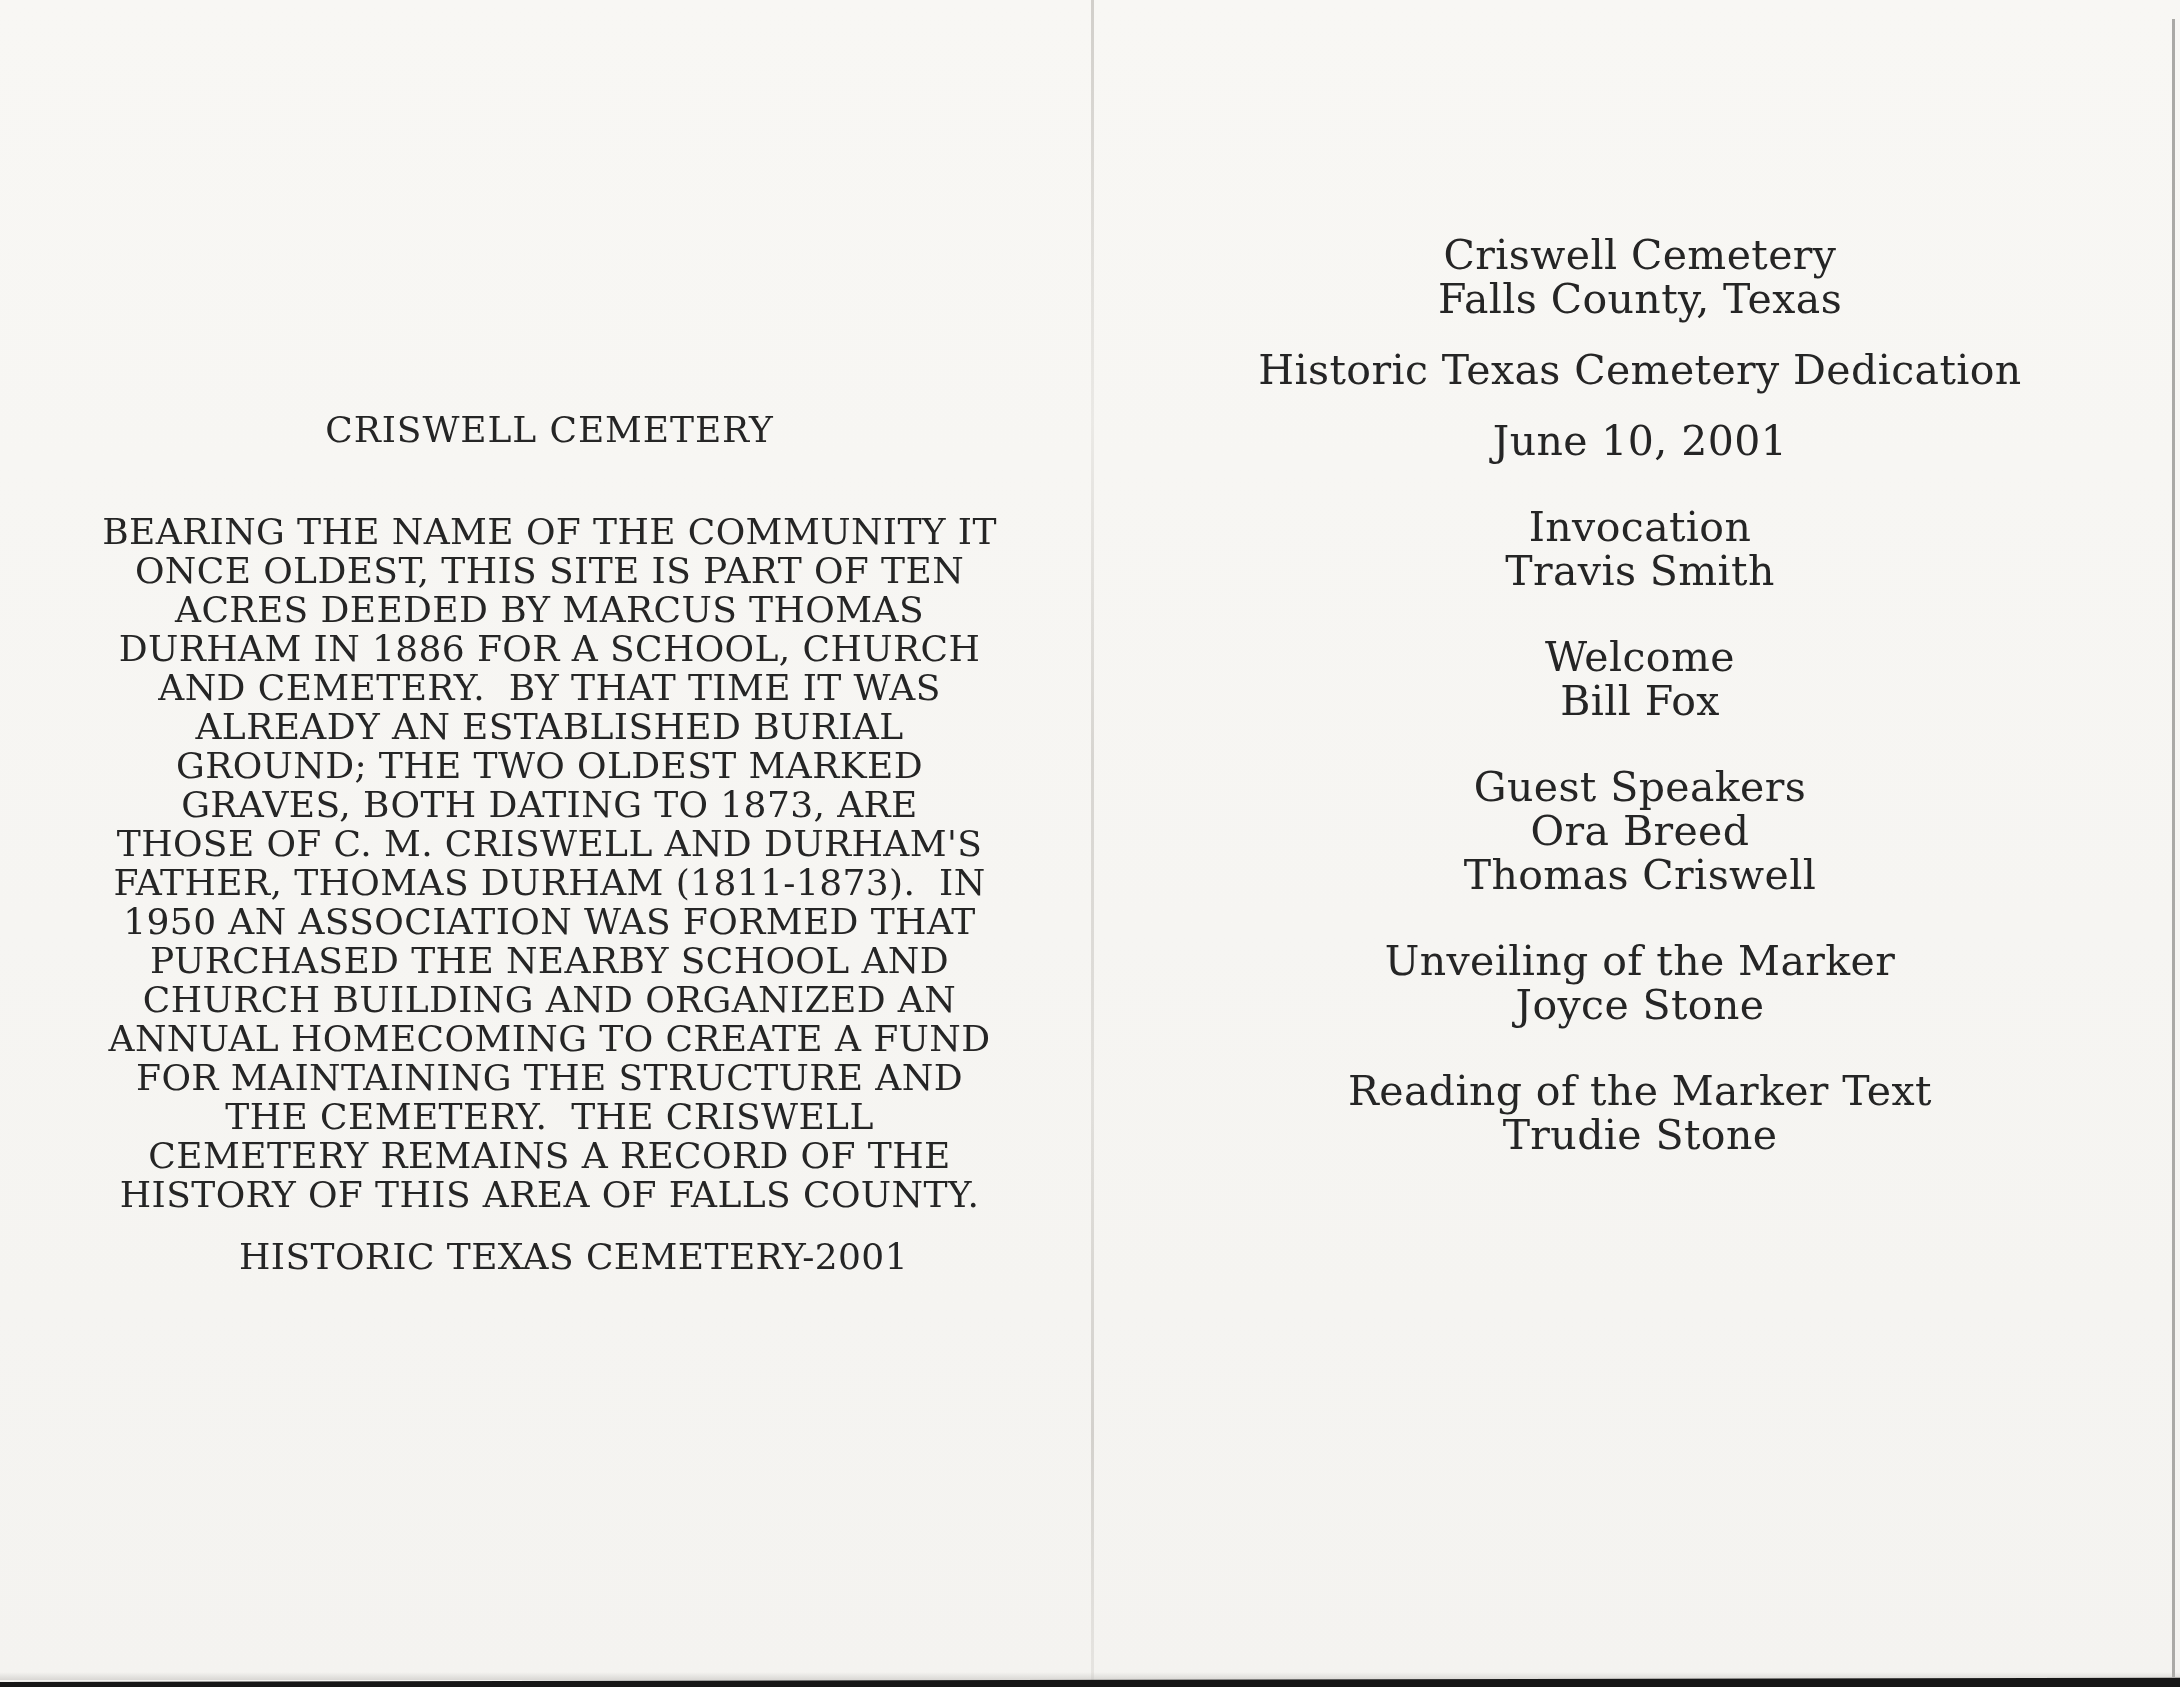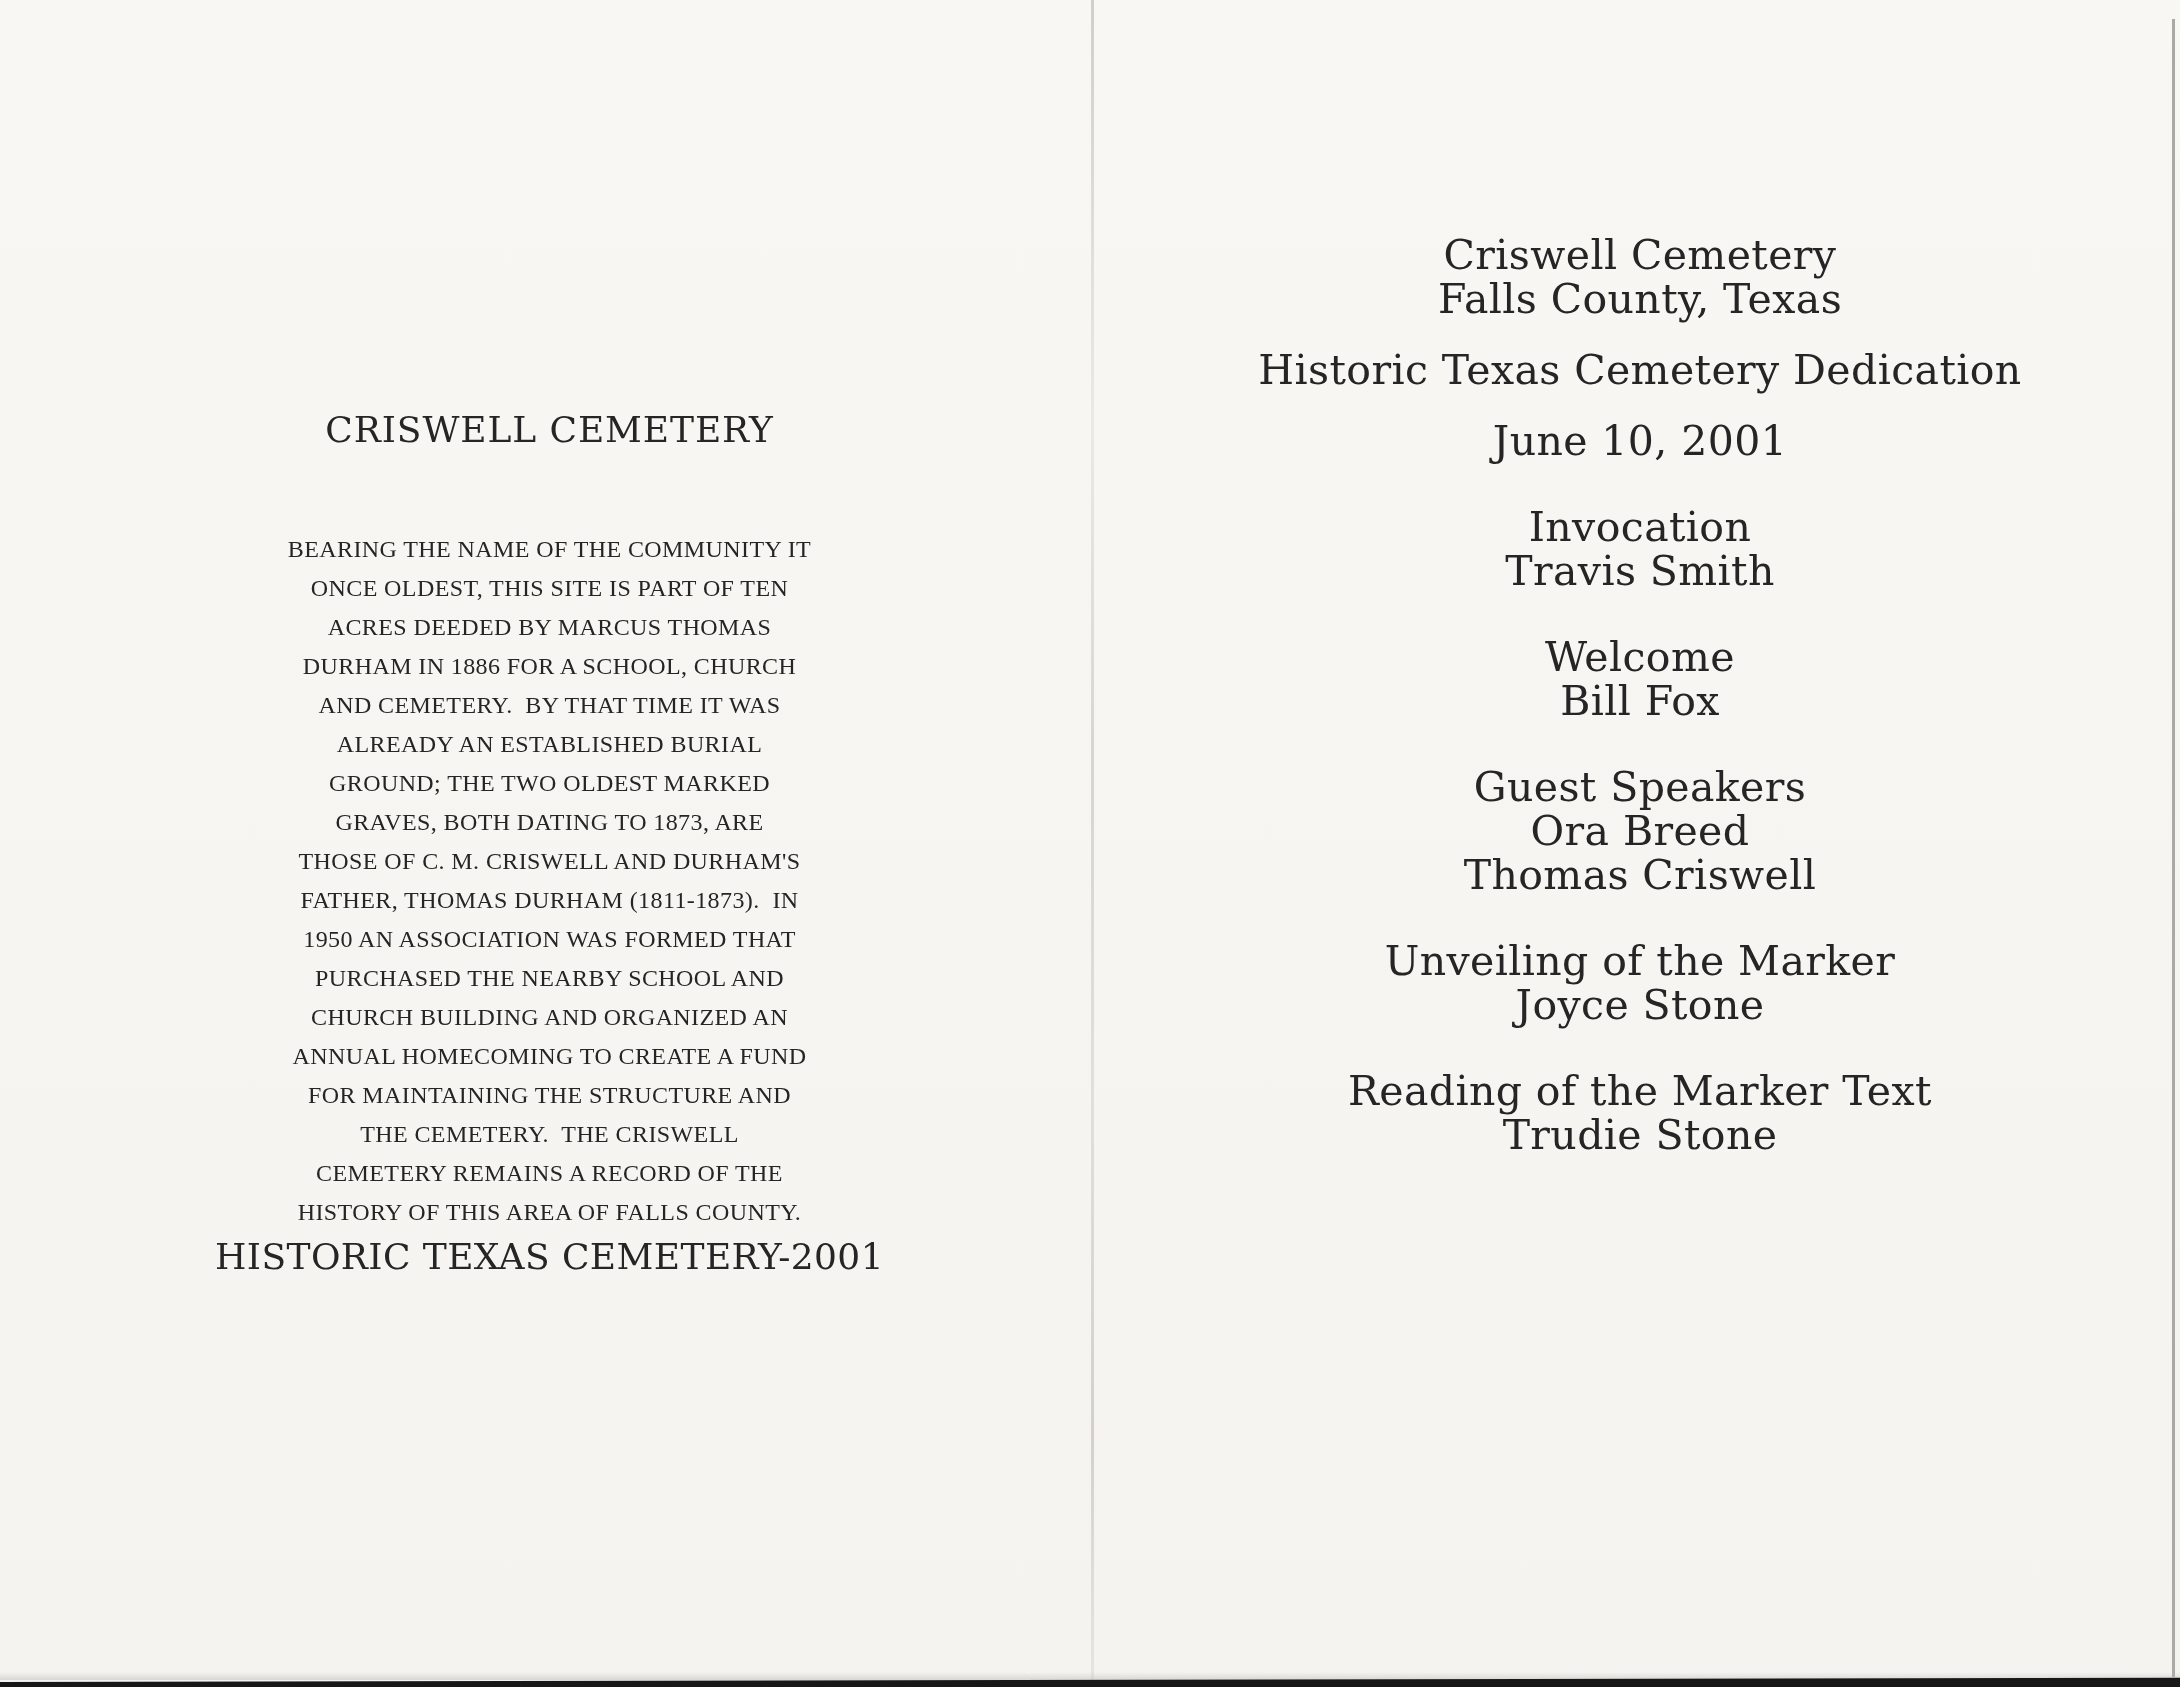--- a/index.html
+++ b/index.html
@@ -31,40 +31,40 @@
     top: 409px;
     left: 0;
     width: 100%;
     font-size: 36px;
     line-height: 41px;
     letter-spacing: 0.9px;
     white-space: pre;
   }
   .left-body {
     position: absolute;
-    top: 530px;
-    left: 0;
-    width: 100%;
-    font-size: 24px;
+    top: 512px;
+    left: 0;
+    width: 100%;
+    font-size: 36px;
     line-height: 39px;
     letter-spacing: 0.4px;
-    font-family: Liberation Serif, serif;
   }
   .body-line {
     white-space: pre;
   }
   .left-footer {
     position: absolute;
     top: 1237px;
     left: 0;
     width: 100%;
     font-size: 36px;
     line-height: 39px;
     letter-spacing: 0.4px;
     white-space: pre;
+    padding-left: 24px;
   }
 
   
   .right-page {
     position: absolute;
     left: 1099px;
     top: 0;
     width: 1082px;
     height: 100%;
     text-align: center;

